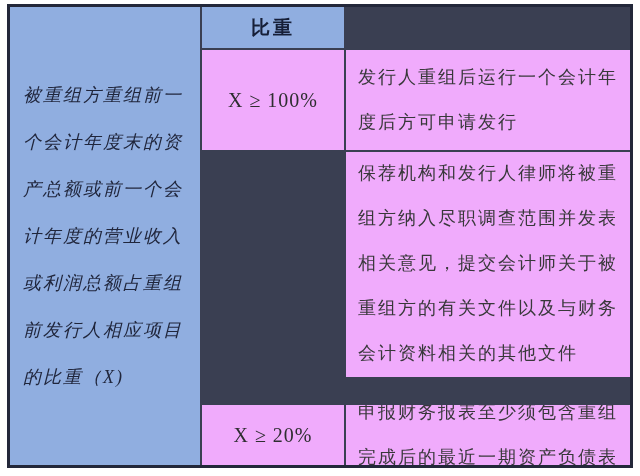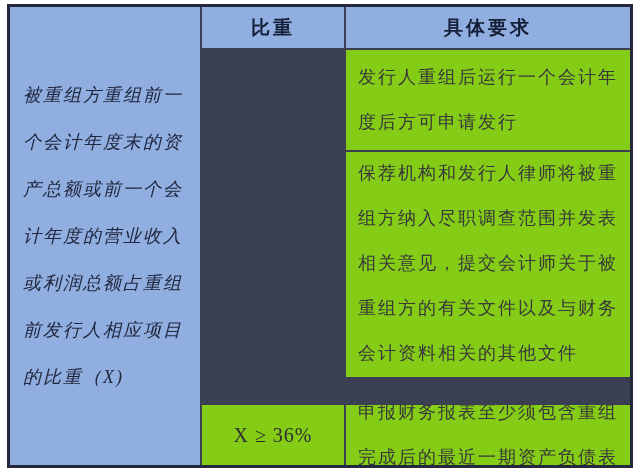--- a/index.html
+++ b/index.html
@@ -32,21 +32,21 @@
     gap: 2px;
   }
   .cell {
     box-sizing: border-box;
     display: flex;
     align-items: center;
     justify-content: center;
     overflow: hidden;
   }
   .blue  { background: #90aee0; }
-  .white { background: #84cc16; }
+  .white { background: #f0abfc; }
 
   .left-cell {
     grid-column: 1;
     grid-row: 1 / 5;
     padding: 0 13px;
     align-items: center;
   }
   .left-text {
     font-size: 18px;
     letter-spacing: 2px;
@@ -88,29 +88,29 @@
 
 <div class="page">
   <div class="tbl">
 
     <div class="cell blue left-cell">
       <div class="left-text">被重组方重组前一个会计年度末的资产总额或前一个会计年度的营业收入或利润总额占重组前发行人相应项目的比重（X)</div>
     </div>
 
     <div class="cell blue head c2">比重</div>
 
-    <div class="cell blue head c3">具体要求</div>
 
+    <div class="cell white ratio c2 r1">X ≥ 100%</div>
     <div class="cell white req c3 r1">
       <div class="req-text">发行人重组后运行一个会计年度后方可申请发行</div>
     </div>
 
     <div class="cell white req c3 r2">
       <div class="req-text">保荐机构和发行人律师将被重组方纳入尽职调查范围并发表相关意见，提交会计师关于被重组方的有关文件以及与财务会计资料相关的其他文件</div>
     </div>
 
-    <div class="cell white ratio c2 r3">X ≥ 36%</div>
+    <div class="cell white ratio c2 r3">X ≥ 20%</div>
     <div class="cell white req c3 r3">
       <div class="req-text">申报财务报表至少须包含重组完成后的最近一期资产负债表</div>
     </div>
 
   </div>
 </div>
 
 </body></html>

